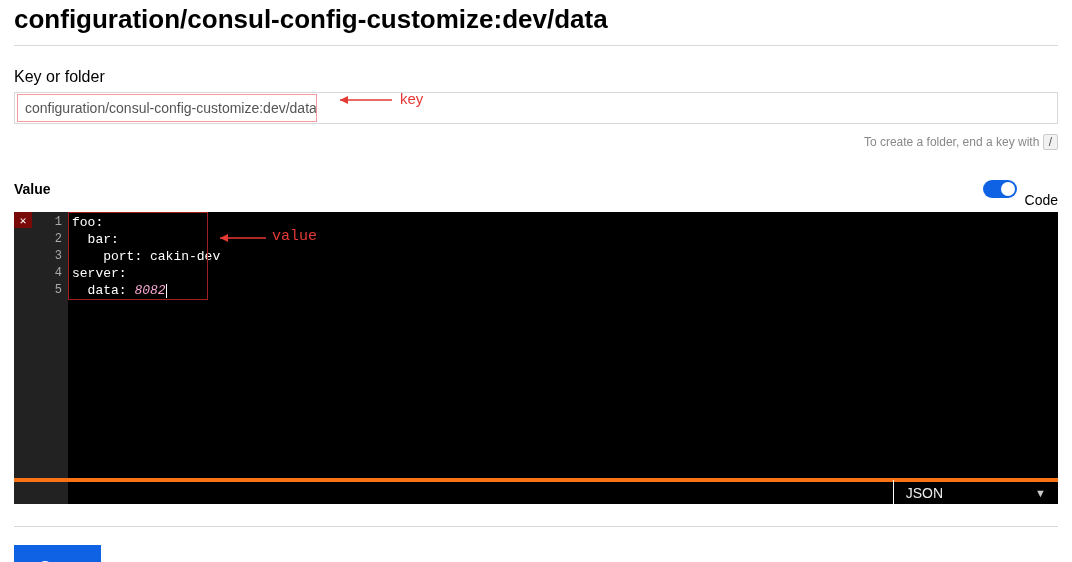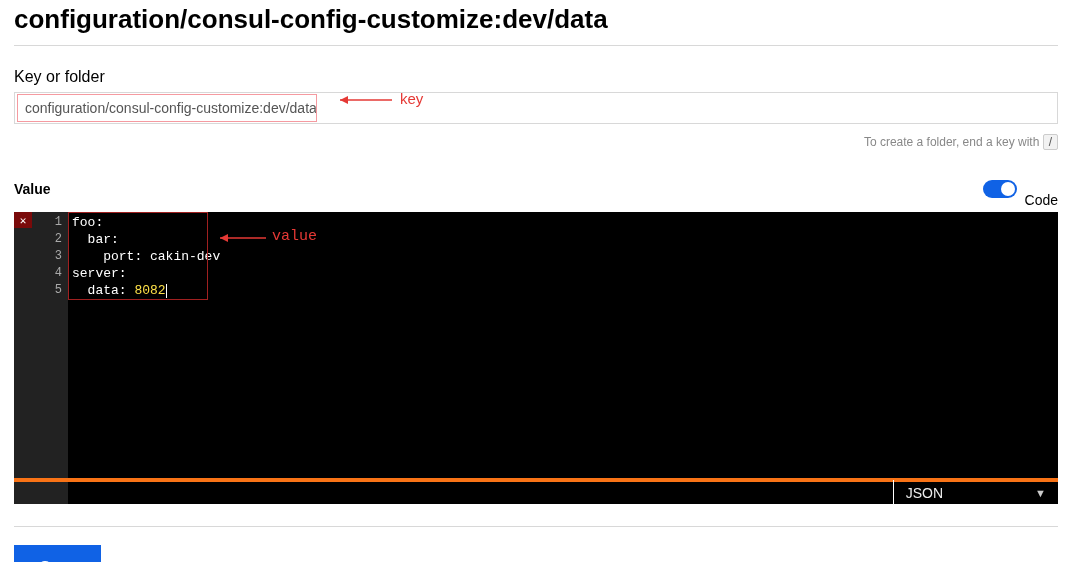--- a/index.html
+++ b/index.html
@@ -107,21 +107,21 @@
     line-height: 17px;
     font-size: 12px;
   }
   .editor .code {
     position: absolute; left: 54px; right: 0; top: 0; bottom: 0;
     padding: 2px 4px 0 4px;
     line-height: 17px;
     white-space: pre;
     color: #fff;
   }
-  .editor .code .num { color: #fde047; }
+  .editor .code .num { color: #f9a8d4; font-style: italic; }
   .editor .code .cursor {
     display: inline-block; width: 1px; height: 14px;
     background: #fff; vertical-align: middle;
   }
   .editor .value-highlight {
     position: absolute;
     left: 54px; top: 0;
     width: 140px; height: 88px;
     border: 1px solid #a02020;
     pointer-events: none; z-index: 2;

